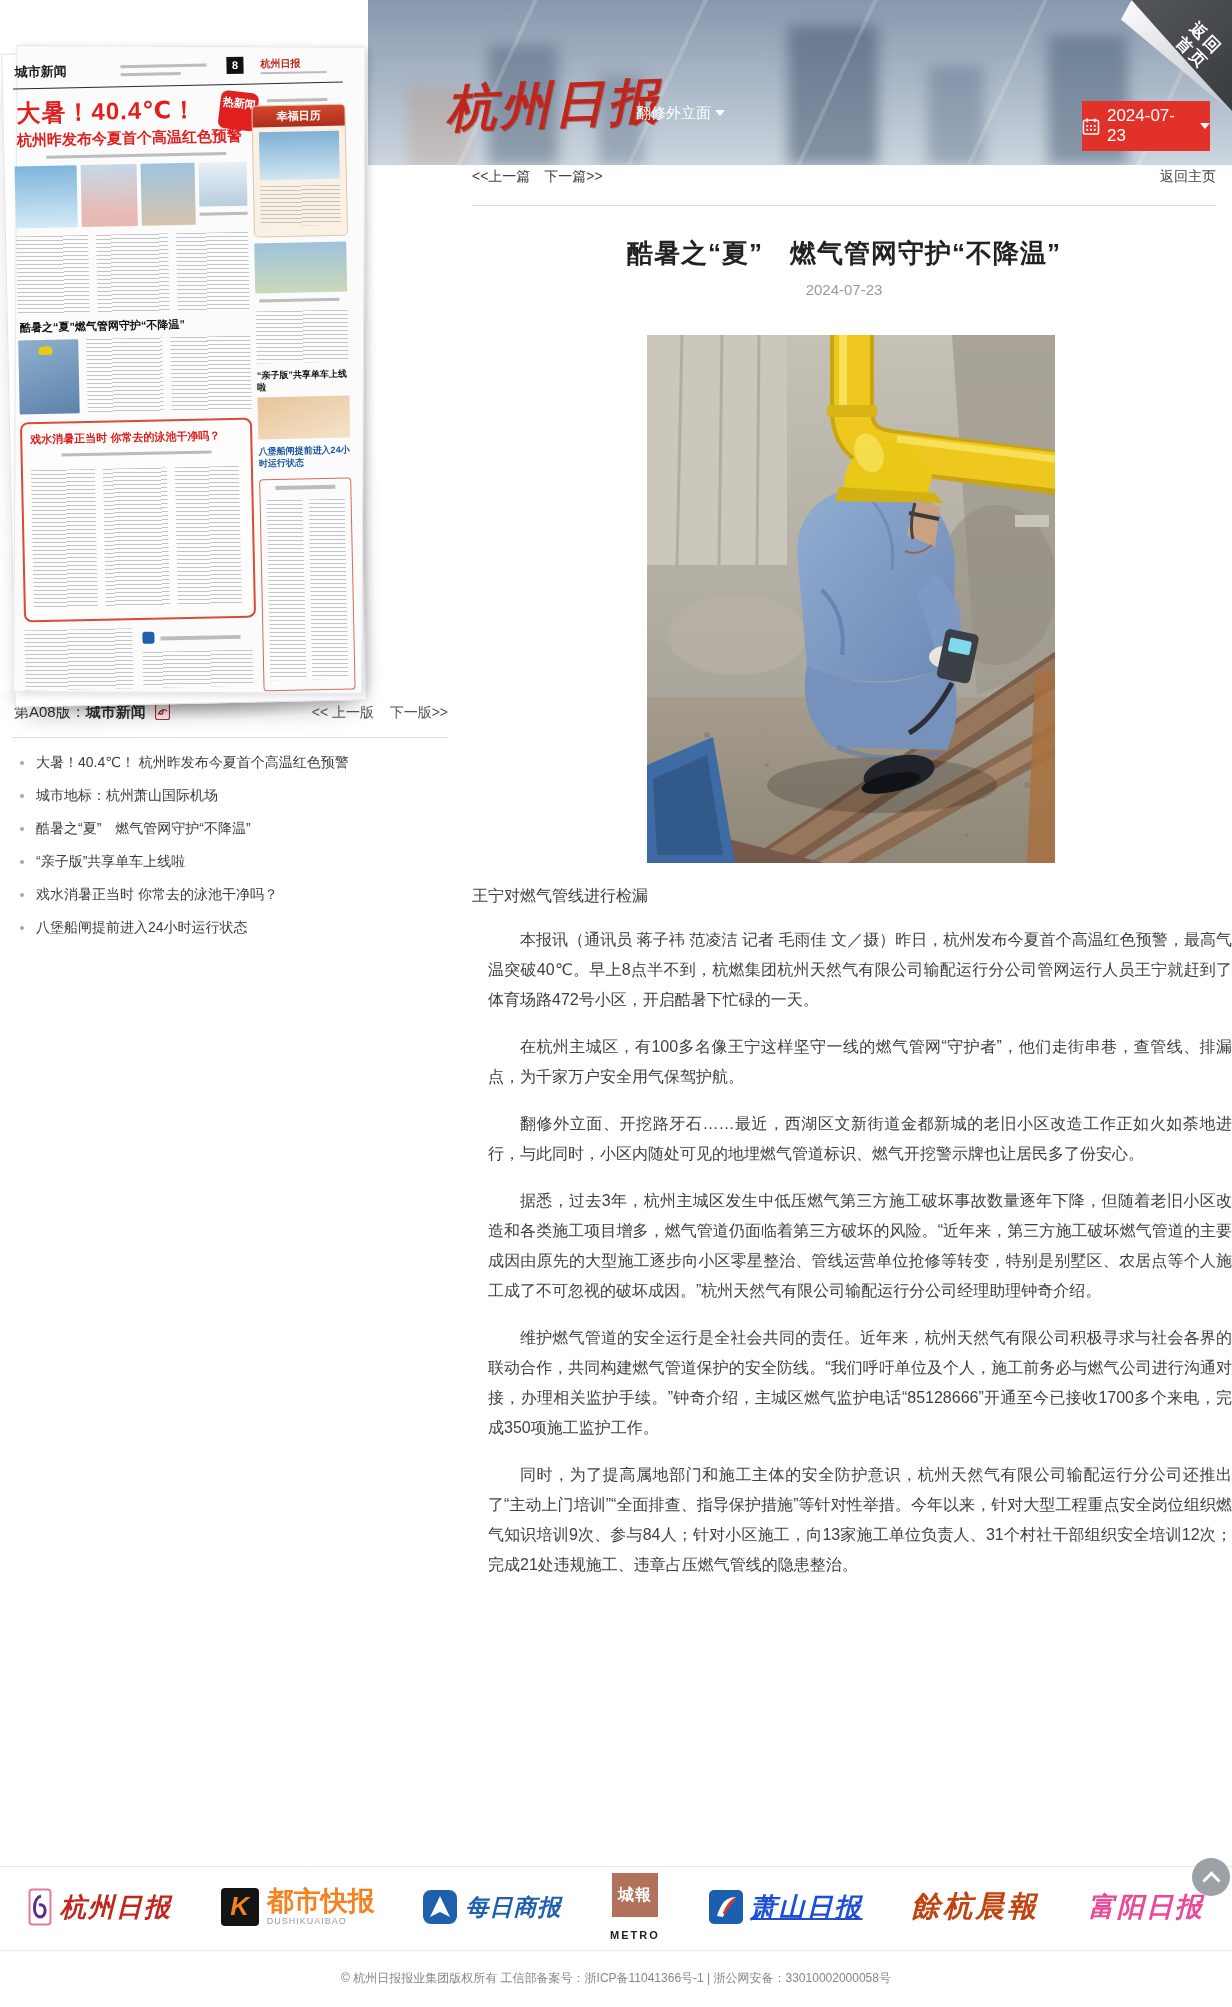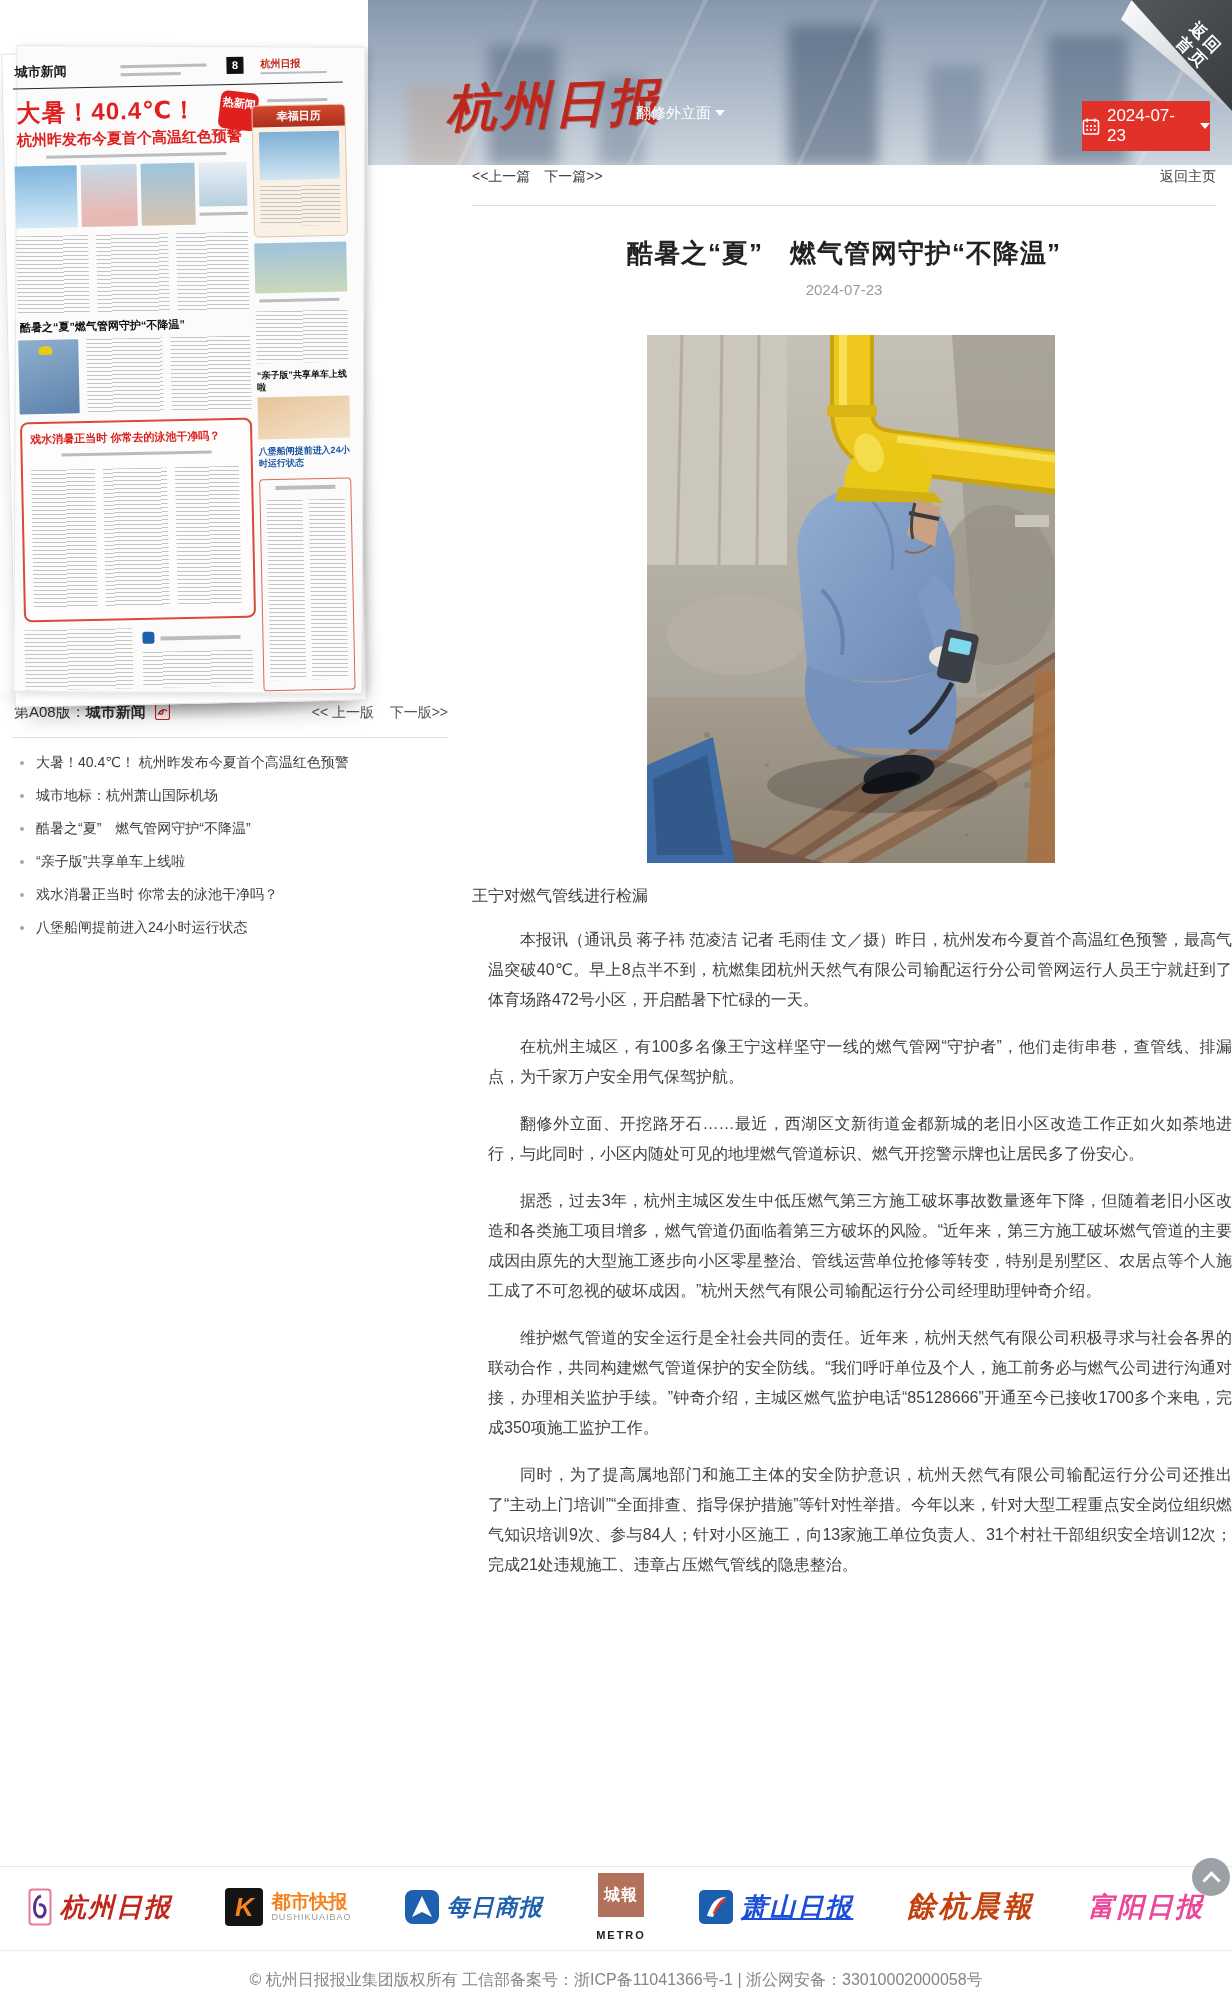--- a/index.html
+++ b/index.html
@@ -71,21 +71,21 @@
   .paras{position:absolute;left:488px;top:925px;width:744px;}
   .paras p{margin:0 0 17px 0;font-size:16px;line-height:30px;color:#404040;text-align:justify;text-indent:2em;}
 
   
   .hr1{position:absolute;left:0;top:1866px;width:1232px;height:1px;background:#e6e6e6;}
   .hr2{position:absolute;left:0;top:1950px;width:1232px;height:1px;background:#ececec;}
   .logorow{position:absolute;left:0;top:1876px;width:1232px;height:62px;display:flex;
            align-items:center;justify-content:space-between;padding:0 28px;box-sizing:border-box;}
   .flogo{display:flex;align-items:center;gap:8px;text-decoration:none;cursor:pointer;}
   .flogo .txt{font-family:"DejaVu Serif","Liberation Serif",serif;font-weight:bold;font-style:italic;}
-  .copyright{position:absolute;left:0;top:1970px;width:1232px;text-align:center;font-size:16px;color:#858585;}
+  .copyright{position:absolute;left:0;top:1970px;width:1232px;text-align:center;font-size:12px;color:#858585;}
   .totop{position:absolute;right:2px;top:1858px;width:38px;height:38px;border-radius:50%;
          background:#9ba1a7;z-index:8;cursor:pointer;}
   .totop .chev{position:absolute;left:13px;top:16px;width:10px;height:10px;border-left:3px solid #fff;
          border-top:3px solid #fff;transform:rotate(45deg);}
 </style>
 </head>
 <body>
 
 <div class="page">
 
@@ -317,21 +317,21 @@
     <a class="flogo">
       <svg width="24" height="38" viewBox="0 0 24 38">
         <rect x="1.5" y="1.5" width="21" height="35" rx="3" fill="#fff" stroke="#e87a9a" stroke-width="2"></rect>
         <path d="M13 8 C5 10, 4 28, 12 29 C19 29, 19 15, 11 17" stroke="#5b2d8e" fill="none" stroke-width="3"></path>
       </svg>
       <span class="txt" style="font-size:26px;color:#c0271c;letter-spacing:2px;">杭州日报</span>
     </a>
     <a class="flogo">
       <span style="display:flex;align-items:center;justify-content:center;width:38px;height:38px;background:#141414;border-radius:4px;color:#f5821f;font-size:26px;font-weight:900;font-style:italic;">K</span>
       <span style="display:flex;flex-direction:column;line-height:1.1;">
-        <span style="font-size:19px;font-weight:900;color:#f5821f;">都市快报</span>
+        <span style="font-size:27px;font-weight:900;color:#f5821f;">都市快报</span>
         <span style="font-size:9px;color:#9a9a9a;letter-spacing:1px;">DUSHIKUAIBAO</span>
       </span>
     </a>
     <a class="flogo">
       <svg width="34" height="34" viewBox="0 0 34 34">
         <rect width="34" height="34" rx="8" fill="#1e5fae"></rect>
         <path d="M17 6 L27 27 L17 22 L7 27 Z" fill="#fff"></path>
       </svg>
       <span class="txt" style="font-size:23px;color:#1e5fae;letter-spacing:1px;">每日商报</span>
     </a>

